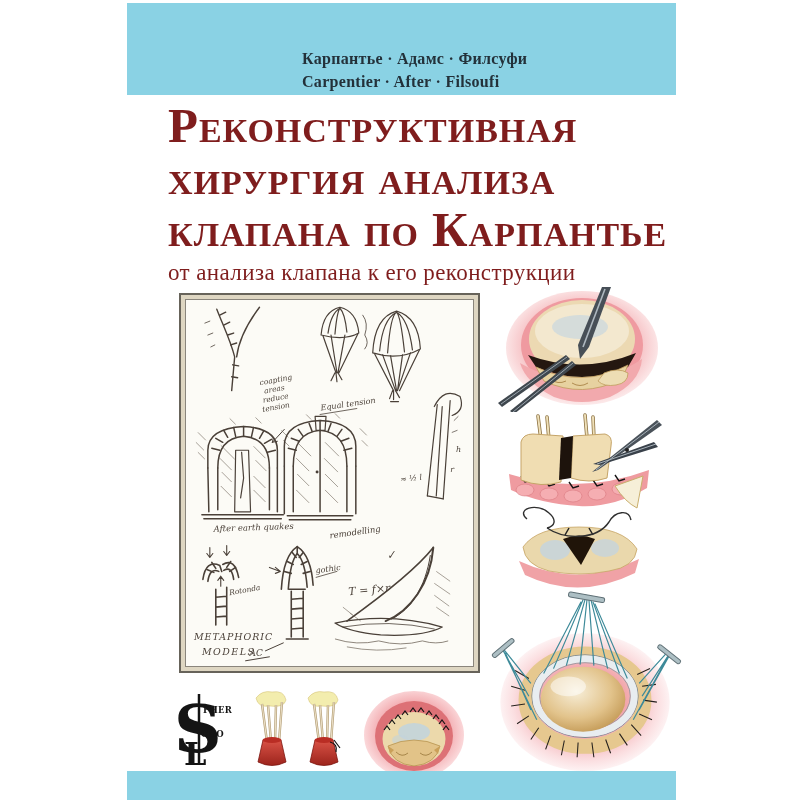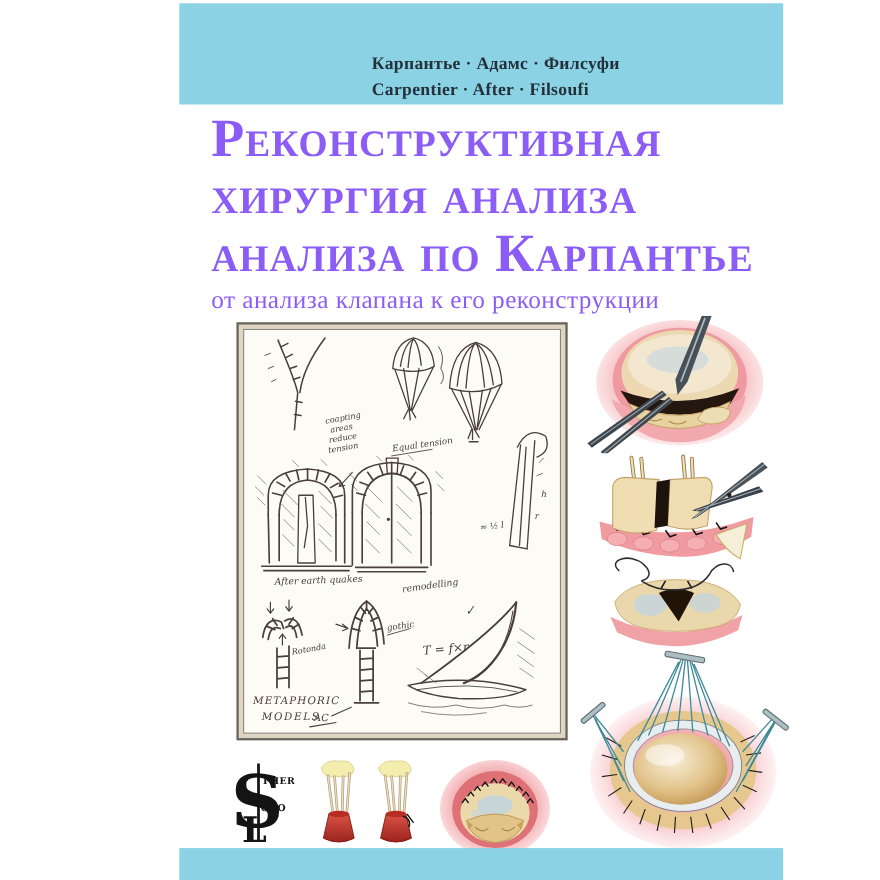--- a/index.html
+++ b/index.html
@@ -7,50 +7,50 @@
        font-family:"Liberation Serif", serif;}
   .abs{position:absolute;}
   
   .band{position:absolute;left:127px;width:549px;background:#8ad2e4;}
   .band-top{top:3px;height:92px;}
   .band-bottom{top:771px;height:29px;}
   
   .authors{position:absolute;left:175px;top:44px;color:#23313a;font-size:16px;line-height:23px;
            font-weight:bold;letter-spacing:.3px;}
   
-  .title{position:absolute;left:156px;top:100px;color:#8b5cf6;}
+  .title{position:absolute;left:168px;top:100px;color:#7f1d1d;}
   .title-line{font-variant:small-caps;font-weight:bold;font-size:49px;line-height:52px;
               letter-spacing:1px;white-space:nowrap;}
   .subtitle{margin-top:4px;font-size:23px;font-weight:normal;letter-spacing:.4px;white-space:nowrap;}
   
   .frame{position:absolute;left:179px;top:293px;width:301px;height:380px;box-sizing:border-box;
          border:2px solid #67635a;background:#ded6c2;padding:4px;}
   .frame-inner{width:100%;height:100%;box-sizing:border-box;border:1px solid #8a857c;background:#fcfbf6;}
   svg{display:block;}
   svg text{font-family:"DejaVu Serif", serif;}
   .hand{font-style:italic;fill:#4a4038;}
   .ink{stroke:#4a4038;fill:none;stroke-linecap:round;stroke-linejoin:round;}
   .hatch{stroke:#6b6155;fill:none;stroke-width:.7;opacity:.85;}
 </style>
 </head>
 <body>
 
-<div class="abs" style="left:0;top:0;width:744px;height:800px;margin-left:36px;">
+<div class="abs" style="left:0;top:0;width:744px;height:800px;">
 
   <div class="band band-top">
     <div class="authors">
       <div>Карпантье · Адамс · Филсуфи</div>
       <div>Carpentier · After · Filsoufi</div>
     </div>
   </div>
 
   <div class="title">
     <div class="title-line">Реконструктивная</div>
     <div class="title-line">хирургия анализа</div>
-    <div class="title-line">анализа по Карпантье</div>
+    <div class="title-line">клапана по Карпантье</div>
     <div class="subtitle">от анализа клапана к его реконструкции</div>
   </div>
 
   <div class="frame">
     <div class="frame-inner">
       <svg viewBox="0 0 291 368" width="289" height="368">
 
         <g class="ink" stroke-width="1.4">
           <path d="M31,8 C38,26 45,40 49,56 L46,90"></path>
           <path d="M74,6 C62,22 53,40 51,56"></path>

